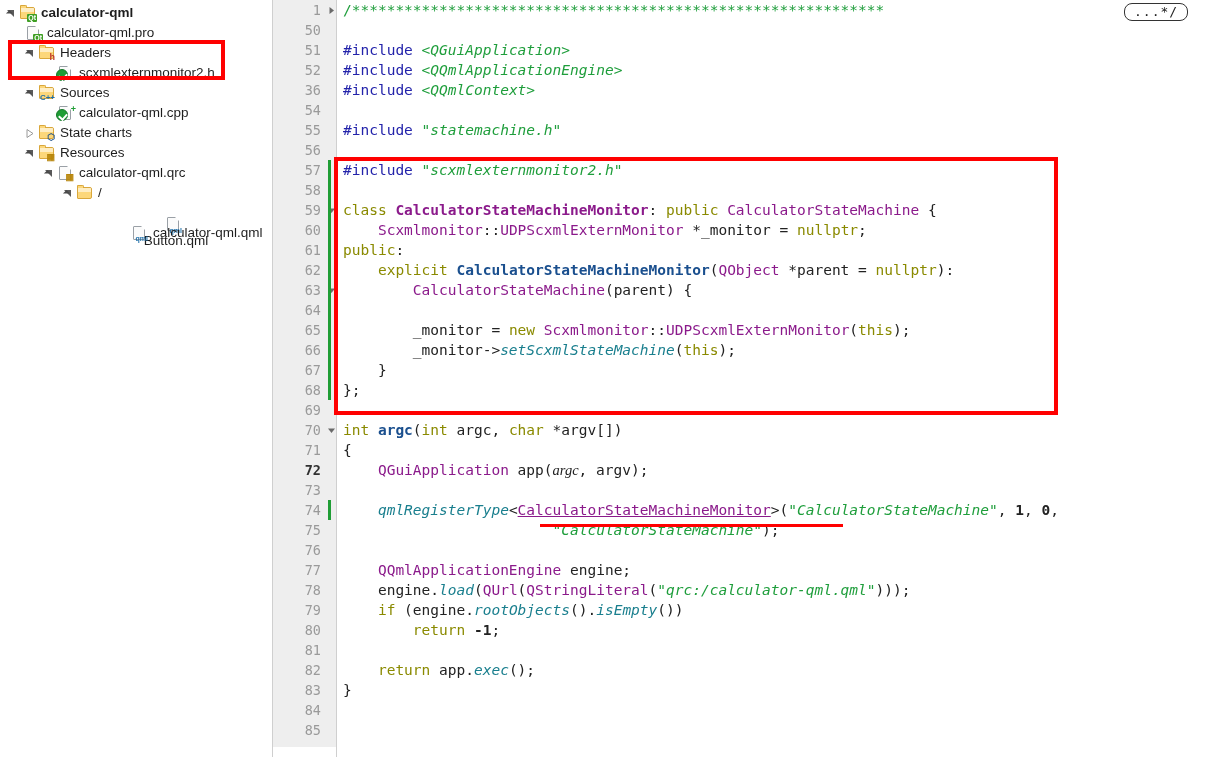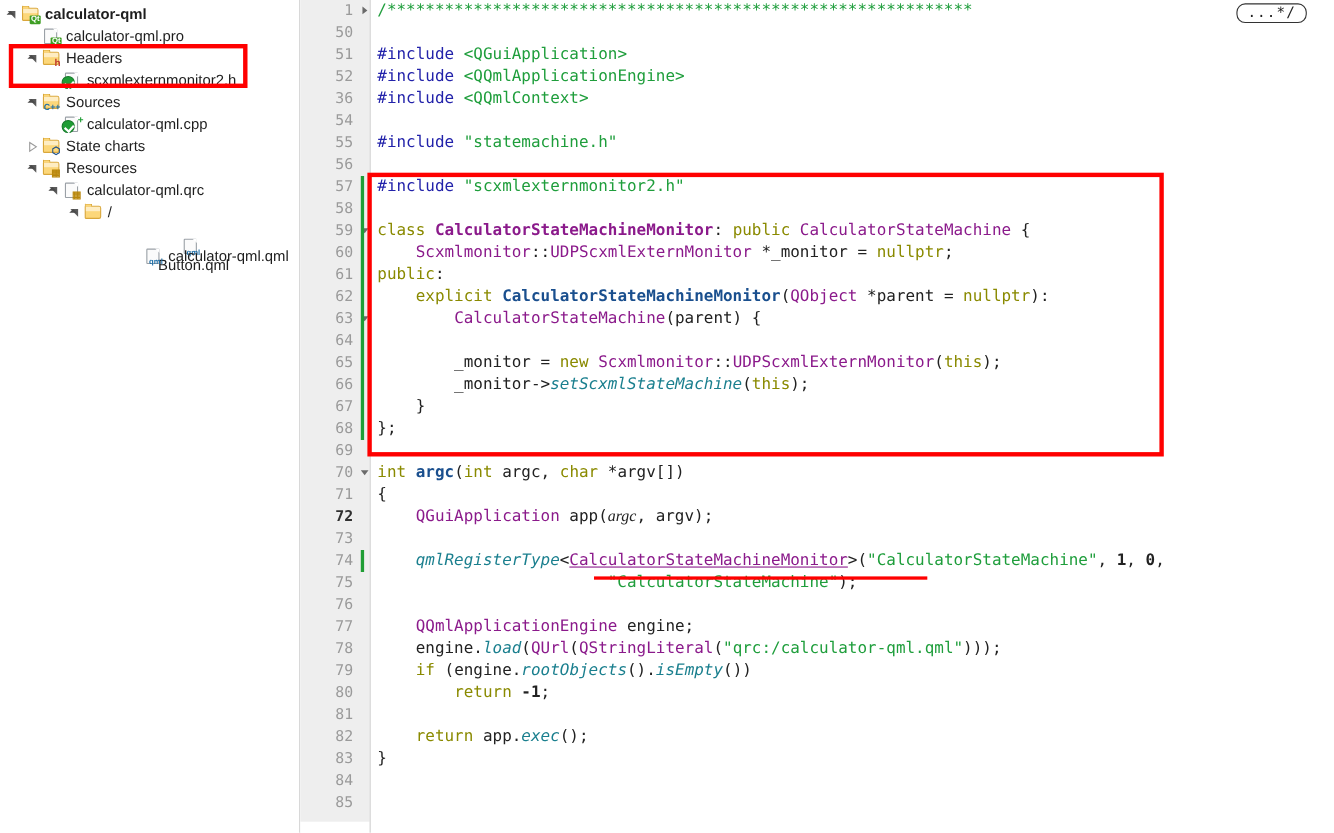--- a/index.html
+++ b/index.html
@@ -162,21 +162,21 @@
     color:#222;
   }
   
   .chg{
     position:absolute;left:55px;width:3px;background:#1f9d35;
   }
 
   
   .c-com   {color:#1f9e3c;}          
   .c-pre   {color:#2222aa;}          
-  .c-str   {color:#1f9e3c;}          
+  .c-str   {color:#1f9e3c;font-style:italic;}          
   .c-kw    {color:#8a8a00;}          
   .c-type  {color:#8b1a8b;}          
   .c-typeb {color:#8b1a8b;font-weight:bold;}
   .c-fn    {color:#1a7f8e;font-style:italic;}          
   .c-fnb   {color:#1a4f8e;font-weight:bold;}
   .c-num   {color:#222;font-weight:bold;}
   .c-plain {color:#222;}
   .c-param {color:#222;font-style:italic;font-family:Liberation Serif, serif;}
   .c-link  {color:#8b1a8b;text-decoration:underline;}
 
@@ -212,21 +212,21 @@
             <svg width="13" height="13" viewBox="0 0 13 13">
               <path d="M3 3 L10 3 L10 10 Z" fill="#5a5a5a"></path>
             </svg>
           </span>
           <span class="ico">
             <span class="folder"></span>
             <span class="badge qt">Qt</span>
           </span>
           <span class="lbl">calculator-qml</span>
         </div>
-        <div class="tree-row" style="padding-left: 23px; text-align: center;">
+        <div class="tree-row" style="padding-left: 10px; text-align: center;">
           <span class="twisty "></span>
           <span class="ico">
             <span class="page"></span>
             <span class="badge qt">Qt</span>
           </span>
           <span class="lbl">calculator-qml.pro</span>
         </div>
         <div class="tree-row" style="padding-left: 23px;">
           <span class="twisty open">
             <svg width="13" height="13" viewBox="0 0 13 13">

